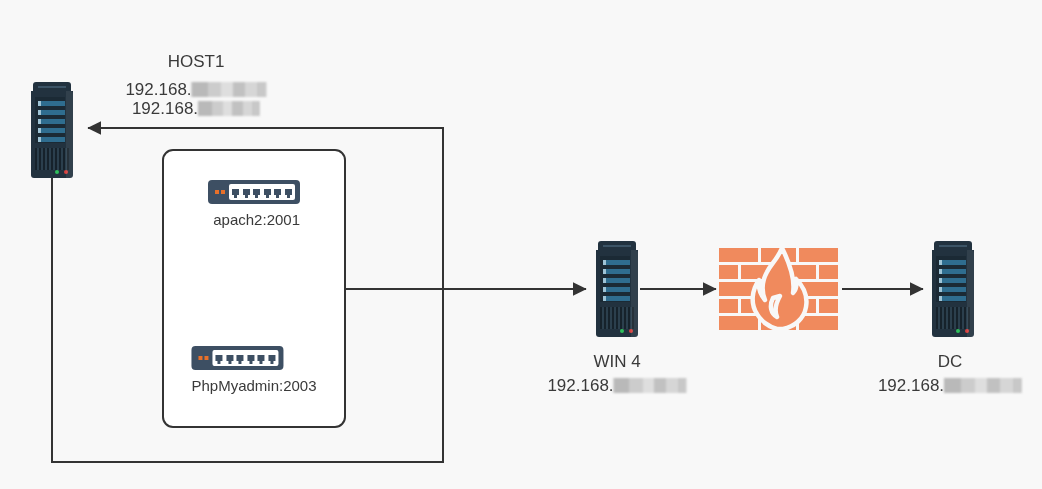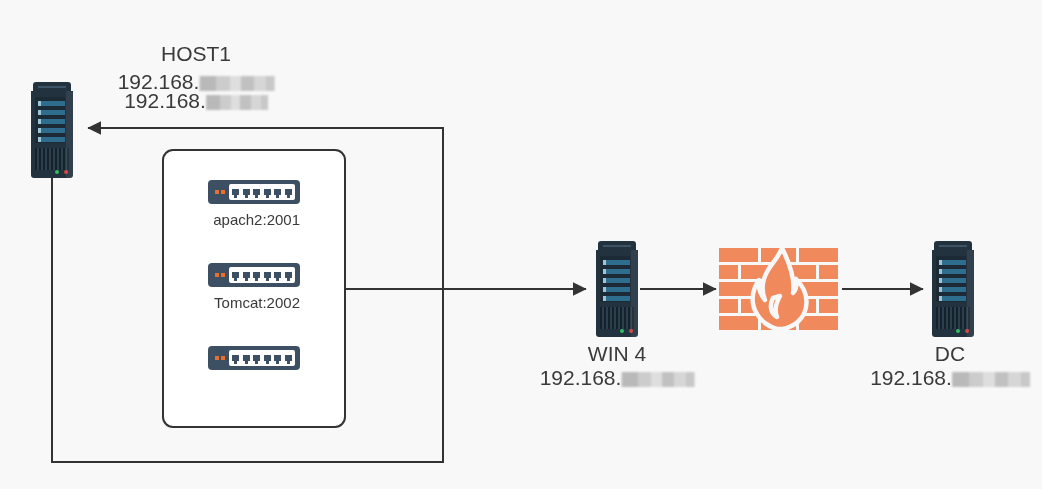--- a/index.html
+++ b/index.html
@@ -27,22 +27,23 @@
   .node {
     position: absolute;
   }
   .node-label {
     position: absolute;
     left: 50%;
     transform: translateX(-50%);
     white-space: nowrap;
     text-align: right;
     color: #3a3a3a;
-    font-size: 21px;
+    font-size: 17px;
     line-height: 19px;
+    margin-top: 8px;
   }
 
   
   .server {
     position: relative;
     width: 42px;
     height: 96px;
   }
   .srv-top {
     position: absolute;
@@ -271,53 +272,37 @@
             <span class="sw-port"></span>
             <span class="sw-port"></span>
           <span class="sw-port"></span>
             <span class="sw-port"></span>
             <span class="sw-port"></span>
         </div>
       </div>
       <div class="sw-caption">apach2:2001</div>
     </div>
 
-    <div class="sw-item" style="top:112px;">
-      <div class="switch">
-        <div class="sw-leds">
-            <i></i>
-            <i></i>
-          </div>
-        <div class="sw-ports">
-          <span class="sw-port"></span>
-            <span class="sw-port"></span>
-            <span class="sw-port"></span>
-          <span class="sw-port"></span>
-            <span class="sw-port"></span>
-            <span class="sw-port"></span>
-        </div>
-      </div>
-      <div class="sw-caption">Tomcat:2002</div>
-    </div>
 
     <div class="sw-item" style="top:195px;">
       <div class="switch">
         <div class="sw-leds">
             <i></i>
             <i></i>
           </div>
         <div class="sw-ports">
           <span class="sw-port"></span>
             <span class="sw-port"></span>
             <span class="sw-port"></span>
           <span class="sw-port"></span>
             <span class="sw-port"></span>
             <span class="sw-port"></span>
         </div>
       </div>
+      <div class="sw-caption">PhpMyadmin:2003</div>
     </div>
   </div>
 
   <div class="node" style="left:596px; top:241px;">
     <div class="server">
       <div class="srv-top"></div>
       <div class="srv-body">
         <div class="srv-panel">
           <div class="srv-bar" style="top:4px;"></div>
           <div class="srv-bar" style="top:13px;"></div>

